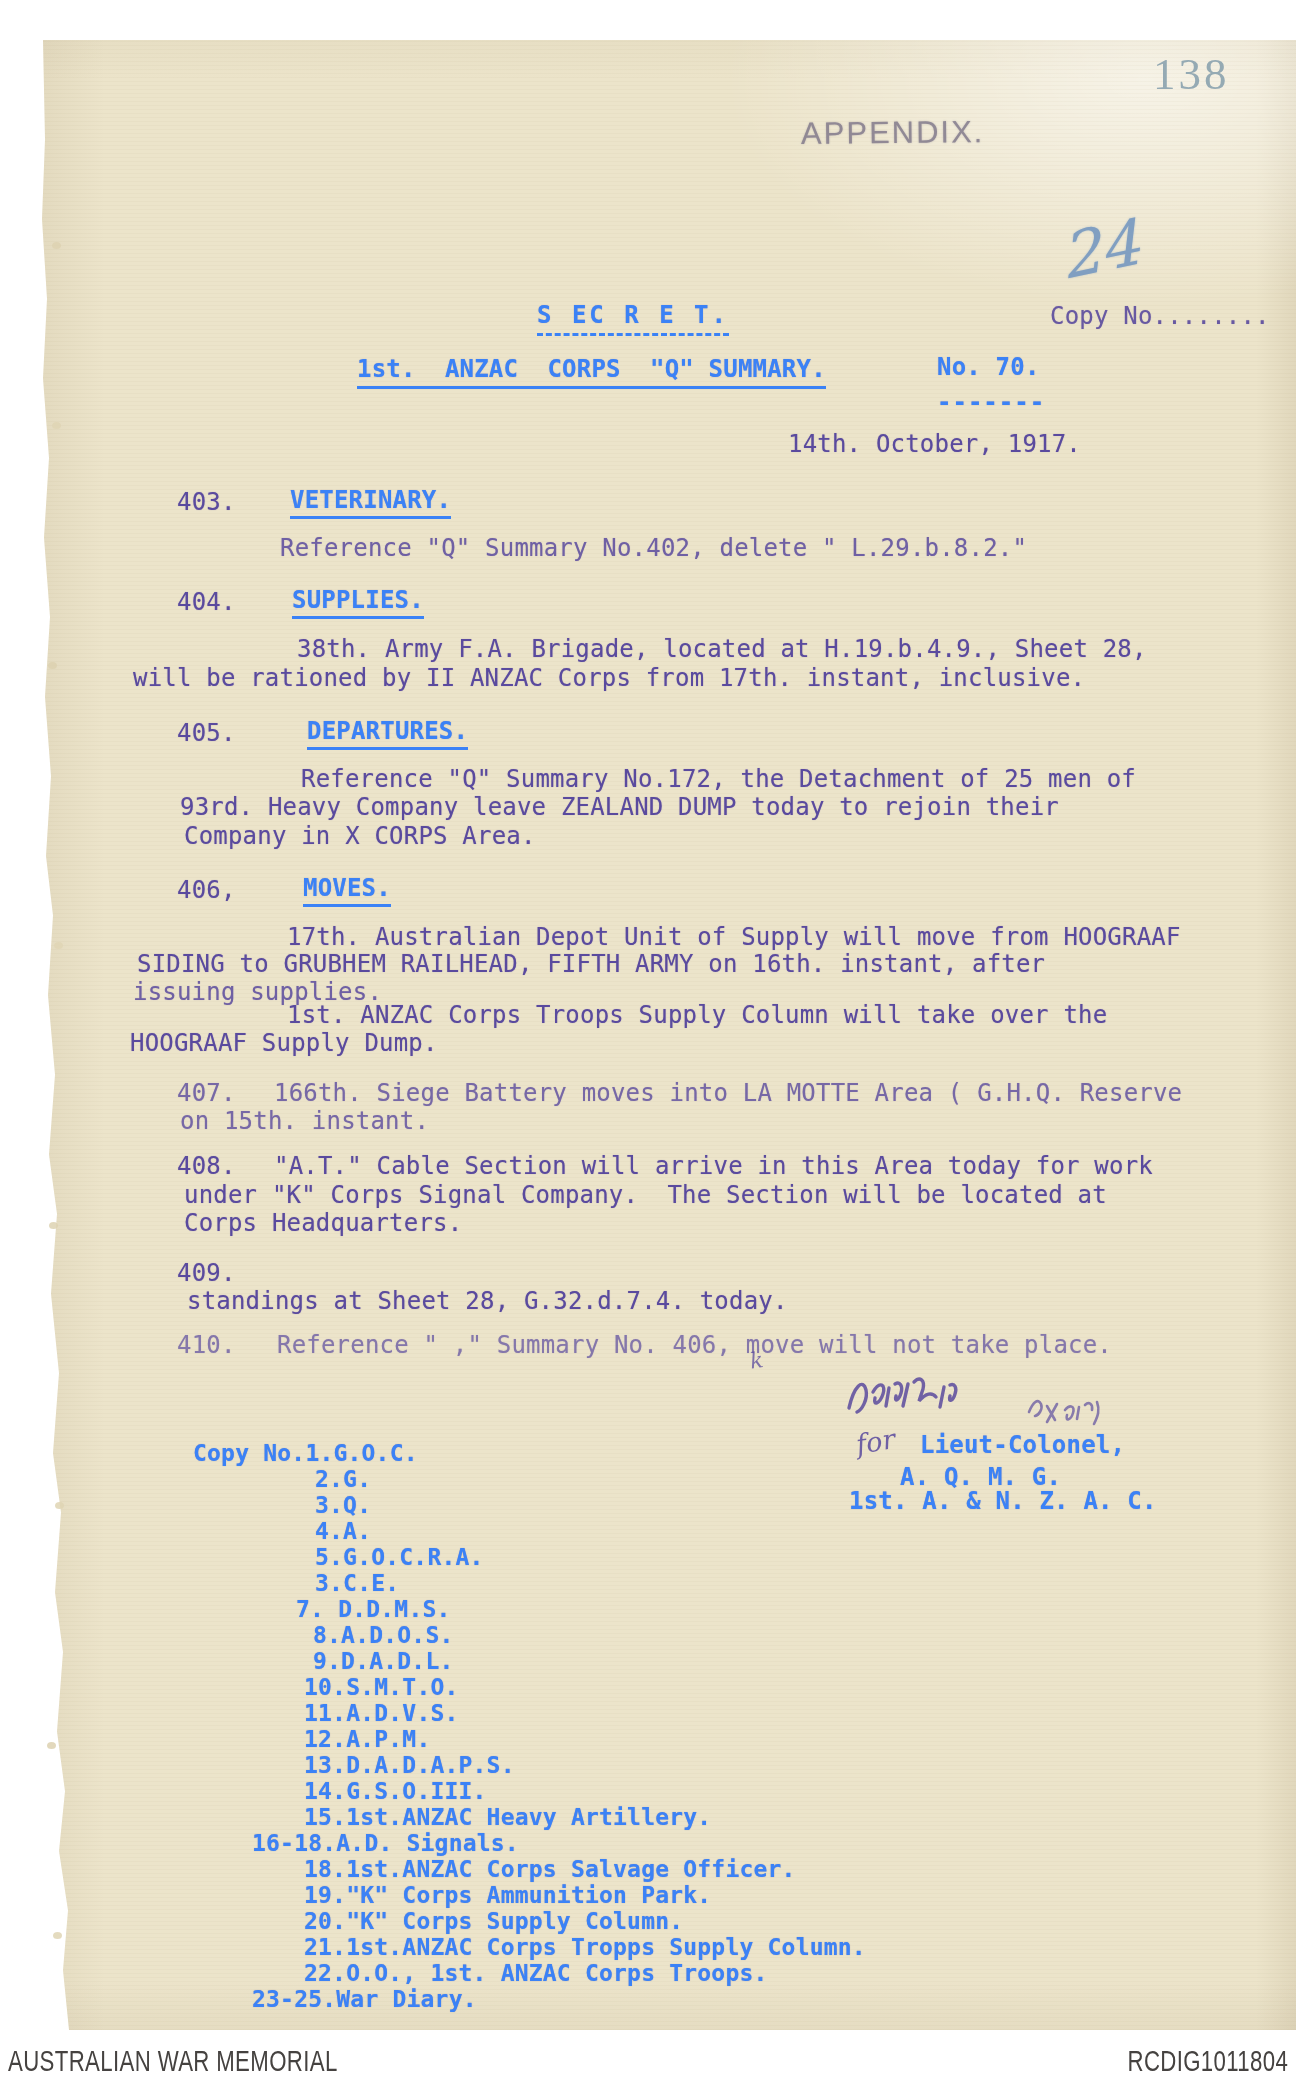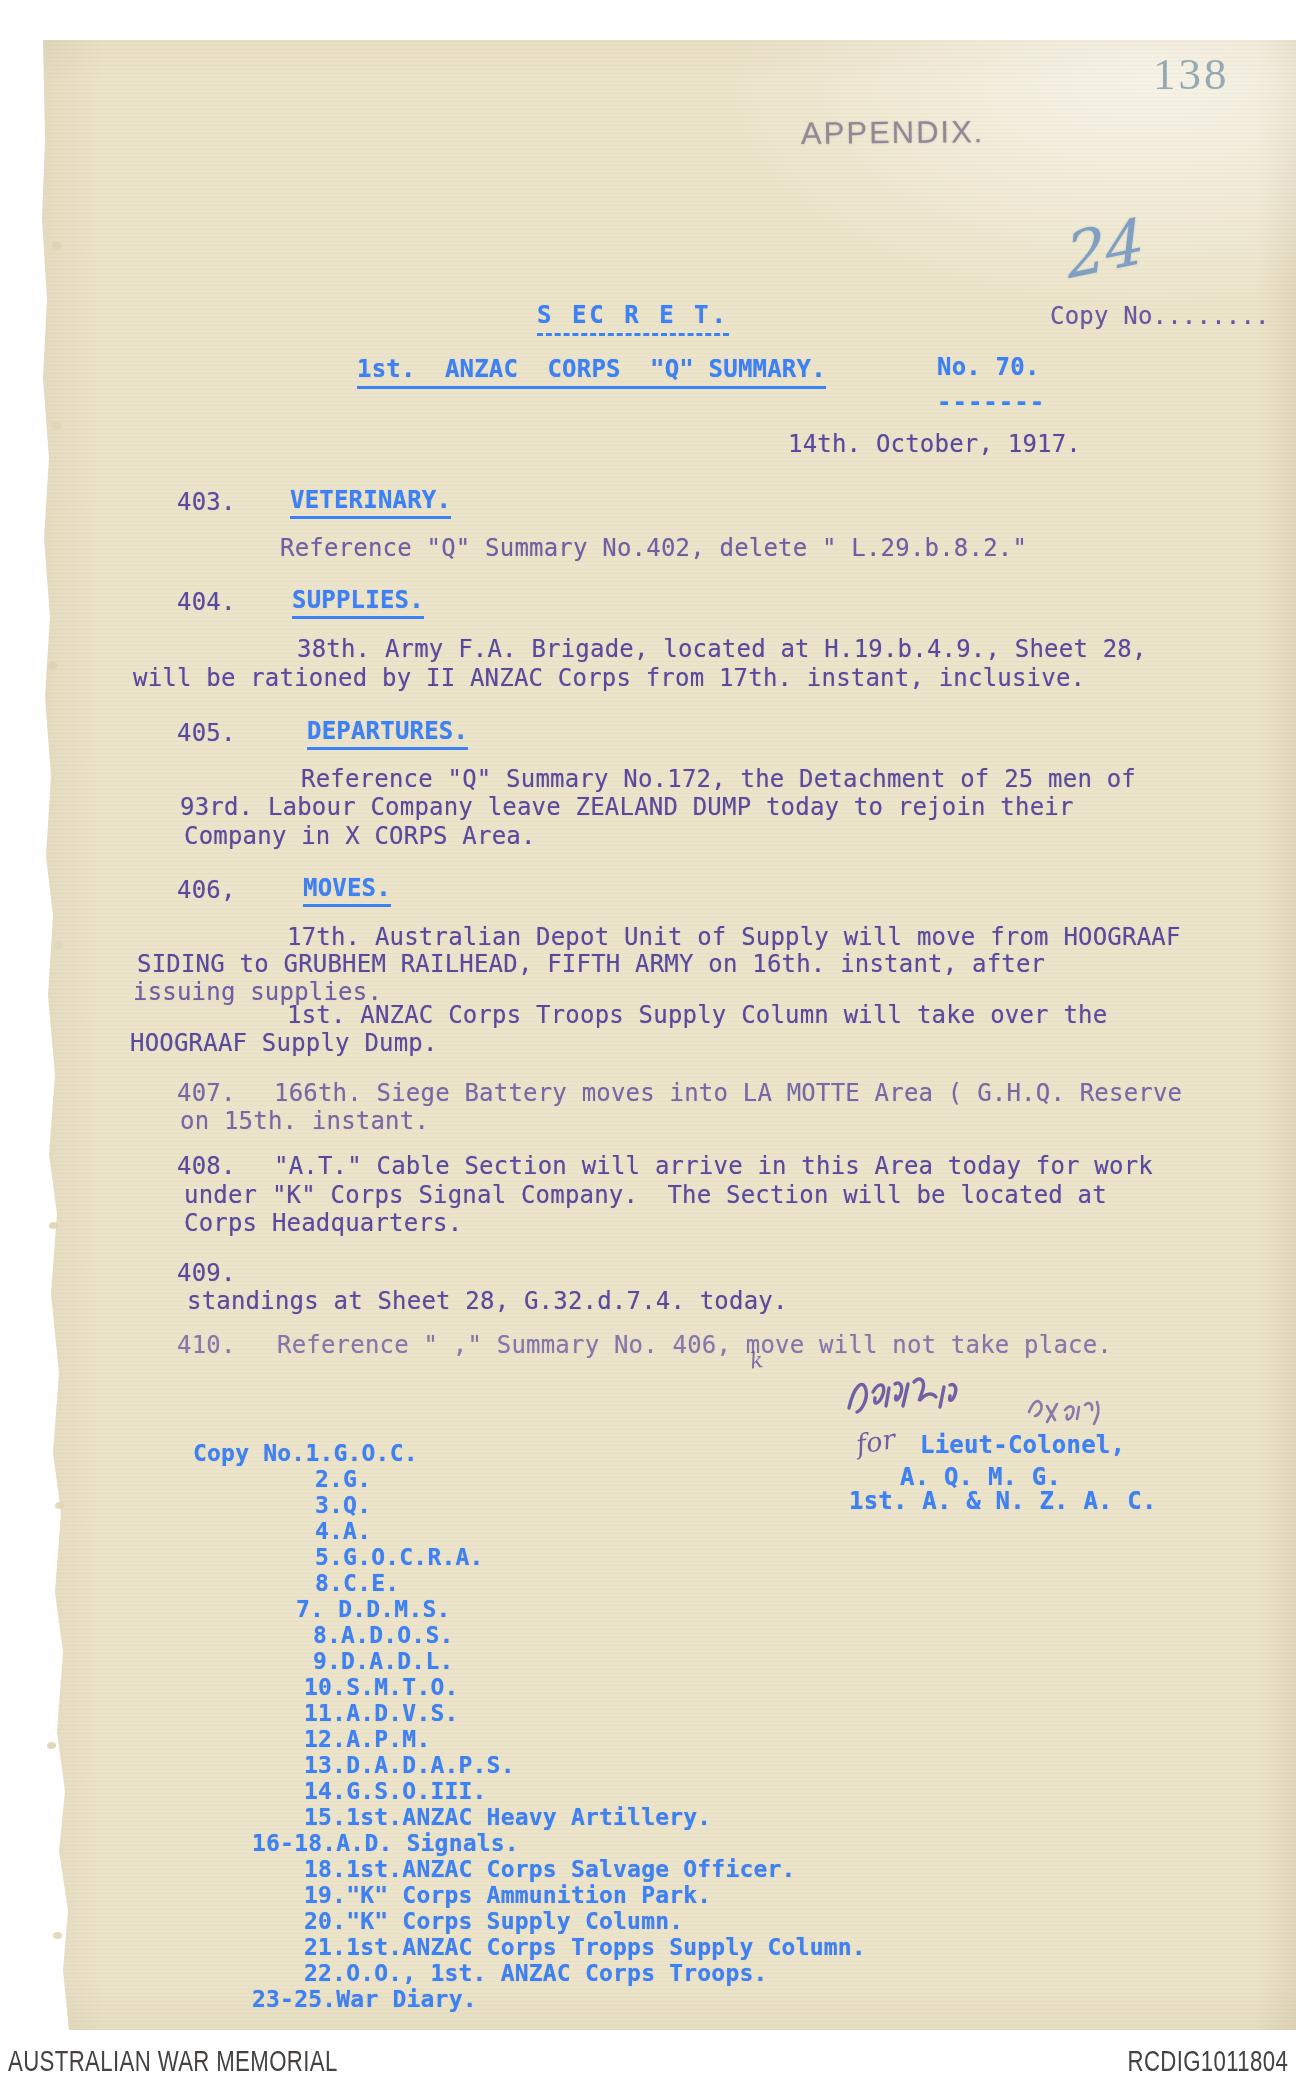--- a/index.html
+++ b/index.html
@@ -73,21 +73,21 @@
   <span class="tw o85" style="left:280px;top:524px">Reference "Q" Summary No.402, delete " L.29.b.8.2."</span>
 
   <span class="tw" style="left:177px;top:578px">404.</span>
   <span class="tw bold hd" style="left:292px;top:576px">SUPPLIES.</span>
   <span class="tw" style="left:297px;top:625px">38th. Army F.A. Brigade, located at H.19.b.4.9., Sheet 28,</span>
   <span class="tw" style="left:133px;top:654px">will be rationed by II ANZAC Corps from 17th. instant, inclusive.</span>
 
   <span class="tw" style="left:177px;top:709px">405.</span>
   <span class="tw bold hd" style="left:307px;top:707px">DEPARTURES.</span>
   <span class="tw" style="left:301px;top:755px">Reference "Q" Summary No.172, the Detachment of 25 men of</span>
-  <span class="tw" style="left:180px;top:783px">93rd. Labour Company leave ZEALAND DUMP today to rejoin their</span>
+  <span class="tw" style="left:180px;top:783px">93rd. Heavy Company leave ZEALAND DUMP today to rejoin their</span>
   <span class="tw" style="left:184px;top:812px">Company in X CORPS Area.</span>
 
   <span class="tw" style="left:177px;top:866px">406,</span>
   <span class="tw bold hd" style="left:303px;top:864px">MOVES.</span>
   <span class="tw" style="left:287px;top:913px">17th. Australian Depot Unit of Supply will move from HOOGRAAF</span>
   <span class="tw" style="left:137px;top:940px">SIDING to GRUBHEM RAILHEAD, FIFTH ARMY on 16th. instant, after</span>
   <span class="tw o85" style="left:133px;top:968px">issuing supplies.</span>
   <span class="tw" style="left:287px;top:991px">1st. ANZAC Corps Troops Supply Column will take over the</span>
   <span class="tw" style="left:130px;top:1019px">HOOGRAAF Supply Dump.</span>
 
@@ -117,21 +117,21 @@
   <span id="sigfor" style="left:856px;top:1414px">for</span>
   <span class="tw bold" style="left:920px;top:1421px">Lieut-Colonel,</span>
   <span class="tw bold" style="left:900px;top:1453px">A. Q. M. G.</span>
   <span class="tw bold" style="left:849px;top:1477px">1st. A. &amp; N. Z. A. C.</span>
 
   <span class="tw list bold" style="left:193px;top:1430px">Copy No.1.G.O.C.</span>
   <span class="tw list bold" style="left:315px;top:1456px">2.G.</span>
   <span class="tw list bold" style="left:315px;top:1482px">3.Q.</span>
   <span class="tw list bold" style="left:315px;top:1508px">4.A.</span>
   <span class="tw list bold" style="left:315px;top:1534px">5.G.O.C.R.A.</span>
-  <span class="tw list bold" style="left:315px;top:1560px">8.C.E.</span>
+  <span class="tw list bold" style="left:315px;top:1560px">3.C.E.</span>
   <span class="tw list bold" style="left:296px;top:1586px">7. D.D.M.S.</span>
   <span class="tw list bold" style="left:313px;top:1612px">8.A.D.O.S.</span>
   <span class="tw list bold" style="left:313px;top:1638px">9.D.A.D.L.</span>
   <span class="tw list bold" style="left:304px;top:1664px">10.S.M.T.O.</span>
   <span class="tw list bold" style="left:304px;top:1690px">11.A.D.V.S.</span>
   <span class="tw list bold" style="left:304px;top:1716px">12.A.P.M.</span>
   <span class="tw list bold" style="left:304px;top:1742px">13.D.A.D.A.P.S.</span>
   <span class="tw list bold" style="left:304px;top:1768px">14.G.S.O.III.</span>
   <span class="tw list bold" style="left:304px;top:1794px">15.1st.ANZAC Heavy Artillery.</span>
   <span class="tw list bold" style="left:252px;top:1820px">16-18.A.D. Signals.</span>

